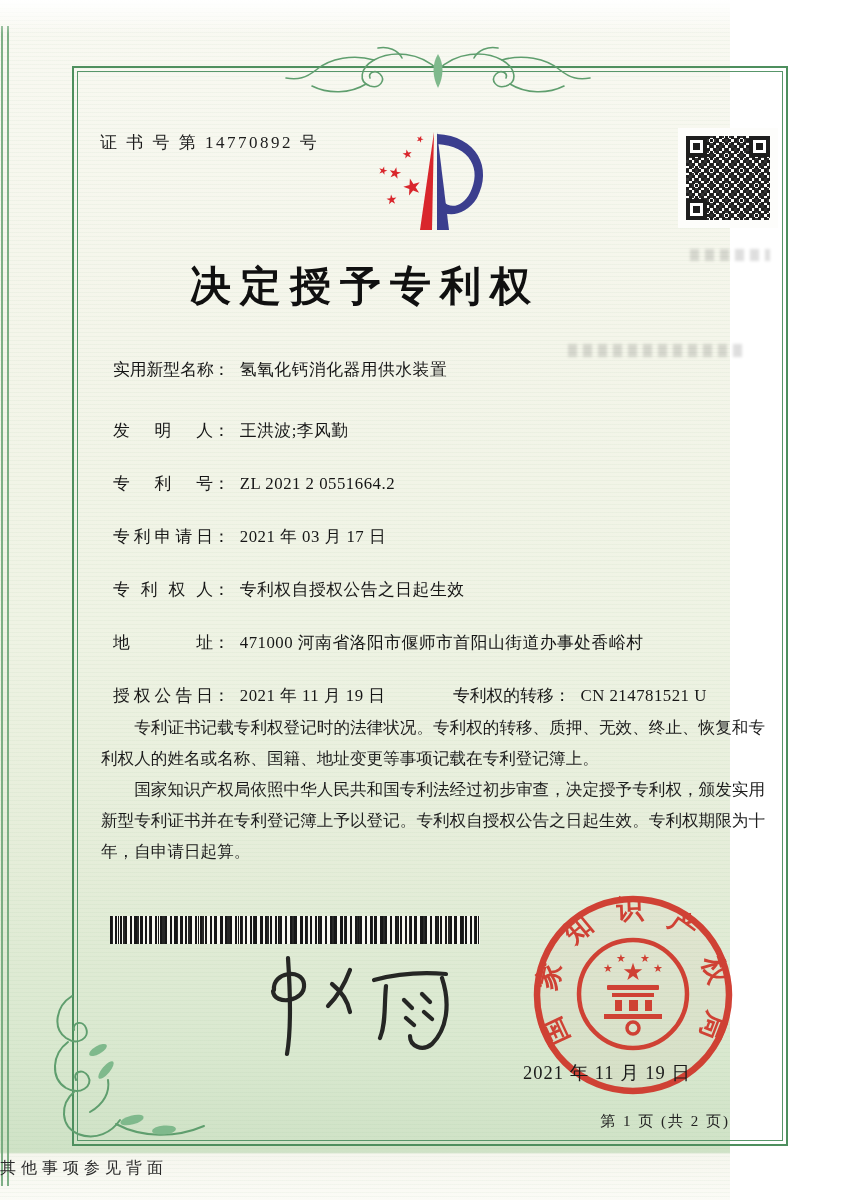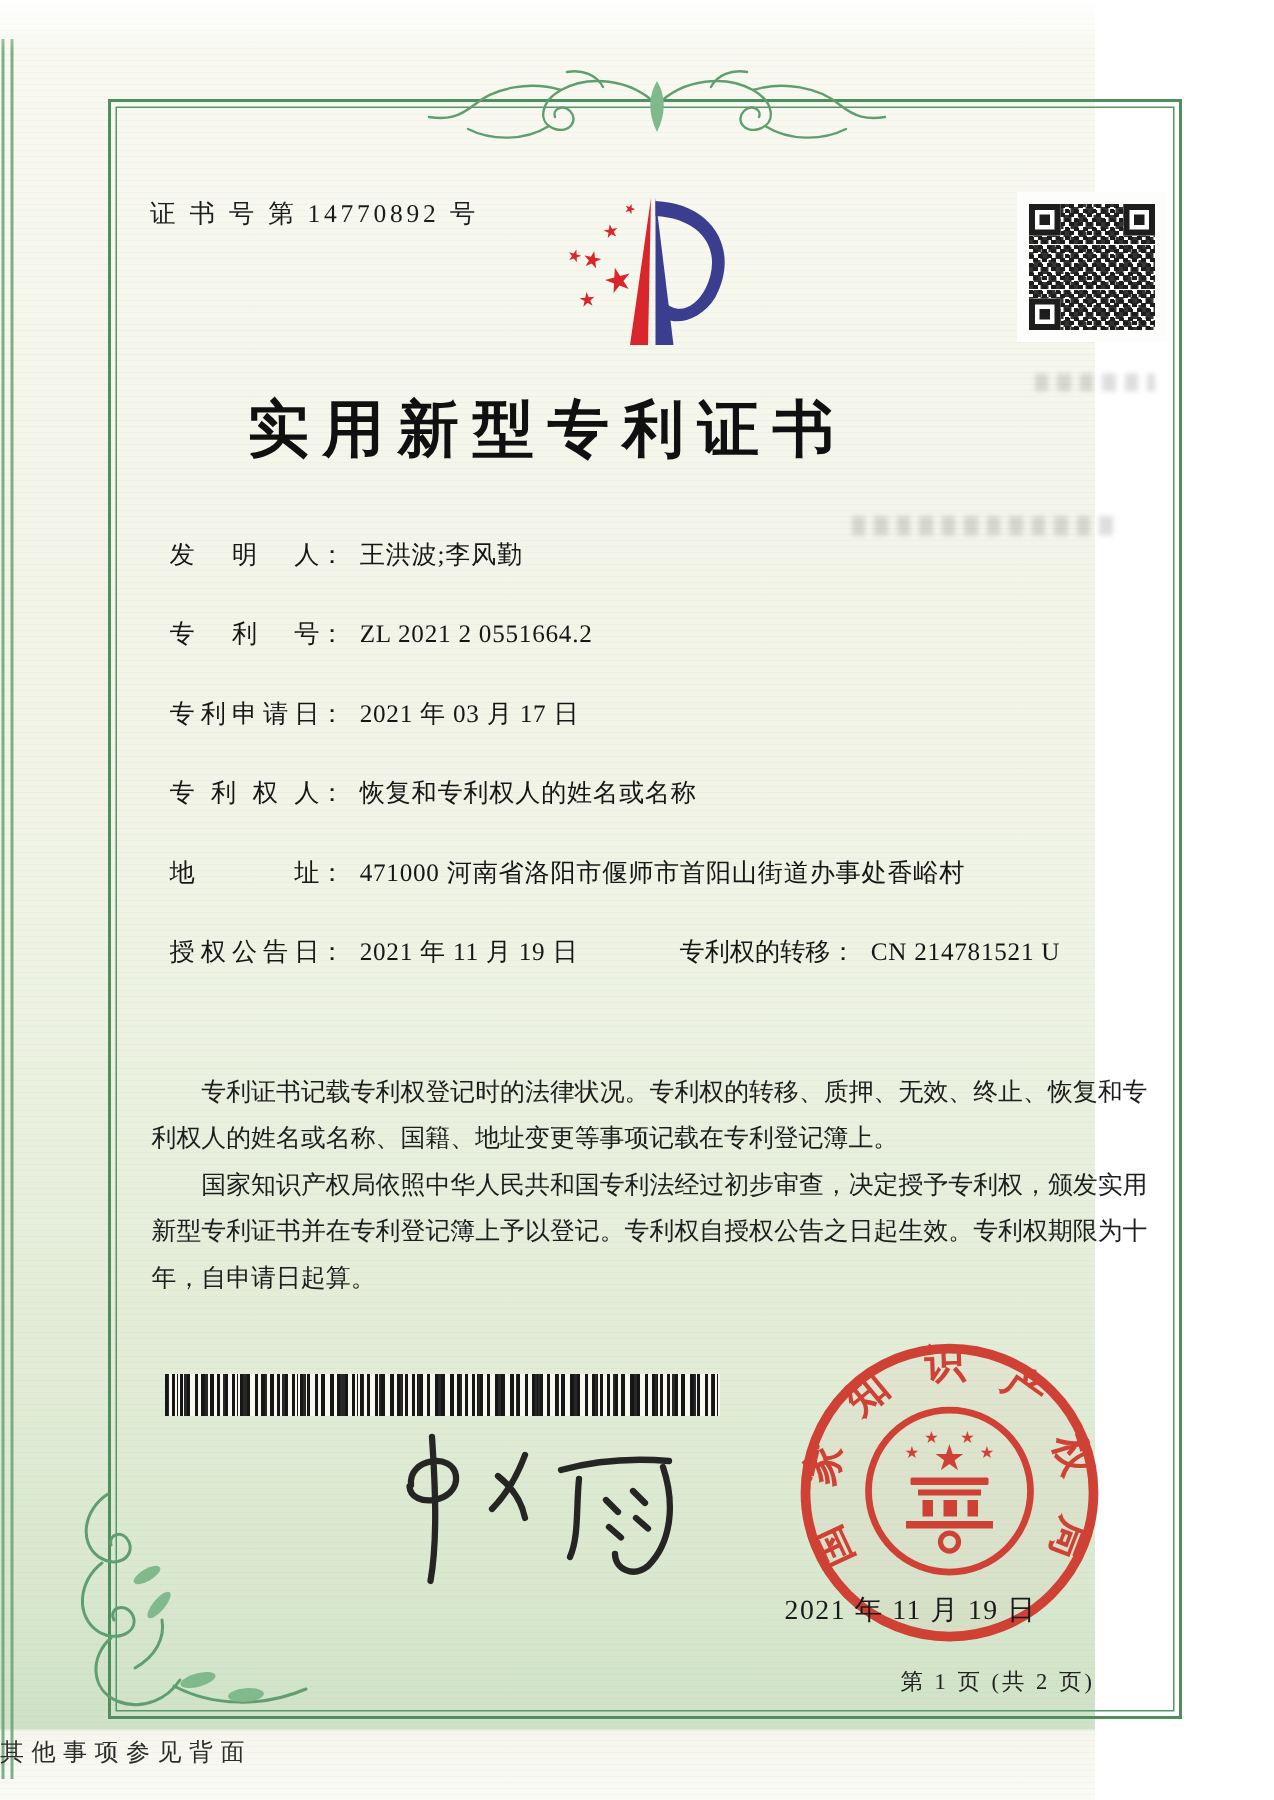--- a/index.html
+++ b/index.html
@@ -125,34 +125,37 @@
     <div class="qr-pattern">
       <div class="finder tl"></div>
       <div class="finder tr"></div>
       <div class="finder bl"></div>
     </div>
   </div>
 
   <div class="smudge" style="left:690px;top:249px;width:80px;height:12px;"></div>
   <div class="smudge" style="left:568px;top:344px;width:175px;height:13px;"></div>
 
-  <div class="title">实用新型专利证书</div>
+  <div class="title">决定授予专利权</div>
 
   <div class="fields">
+    <div class="field-row first">
+      <span class="flabel">实用新型名称</span><span>：</span><span class="fvalue">氢氧化钙消化器用供水装置</span>
+    </div>
     <div class="field-row">
       <span class="flabel">发明人</span><span>：</span><span class="fvalue">王洪波;李风勤</span>
     </div>
     <div class="field-row">
       <span class="flabel">专利号</span><span>：</span><span class="fvalue">ZL 2021 2 0551664.2</span>
     </div>
     <div class="field-row">
       <span class="flabel">专利申请日</span><span>：</span><span class="fvalue">2021 年 03 月 17 日</span>
     </div>
     <div class="field-row">
-      <span class="flabel">专利权人</span><span>：</span><span class="fvalue">恢复和专利权人的姓名或名称</span>
+      <span class="flabel">专利权人</span><span>：</span><span class="fvalue">专利权自授权公告之日起生效</span>
     </div>
     <div class="field-row">
       <span class="flabel">地址</span><span>：</span><span class="fvalue">471000 河南省洛阳市偃师市首阳山街道办事处香峪村</span>
     </div>
     <div class="field-row">
       <span class="flabel">授权公告日</span><span>：</span><span class="fvalue">2021 年 11 月 19 日</span>
       <span class="grant-col">
         <span>专利权的转移</span><span>：</span><span class="fvalue">CN 214781521 U</span>
       </span>
     </div>

